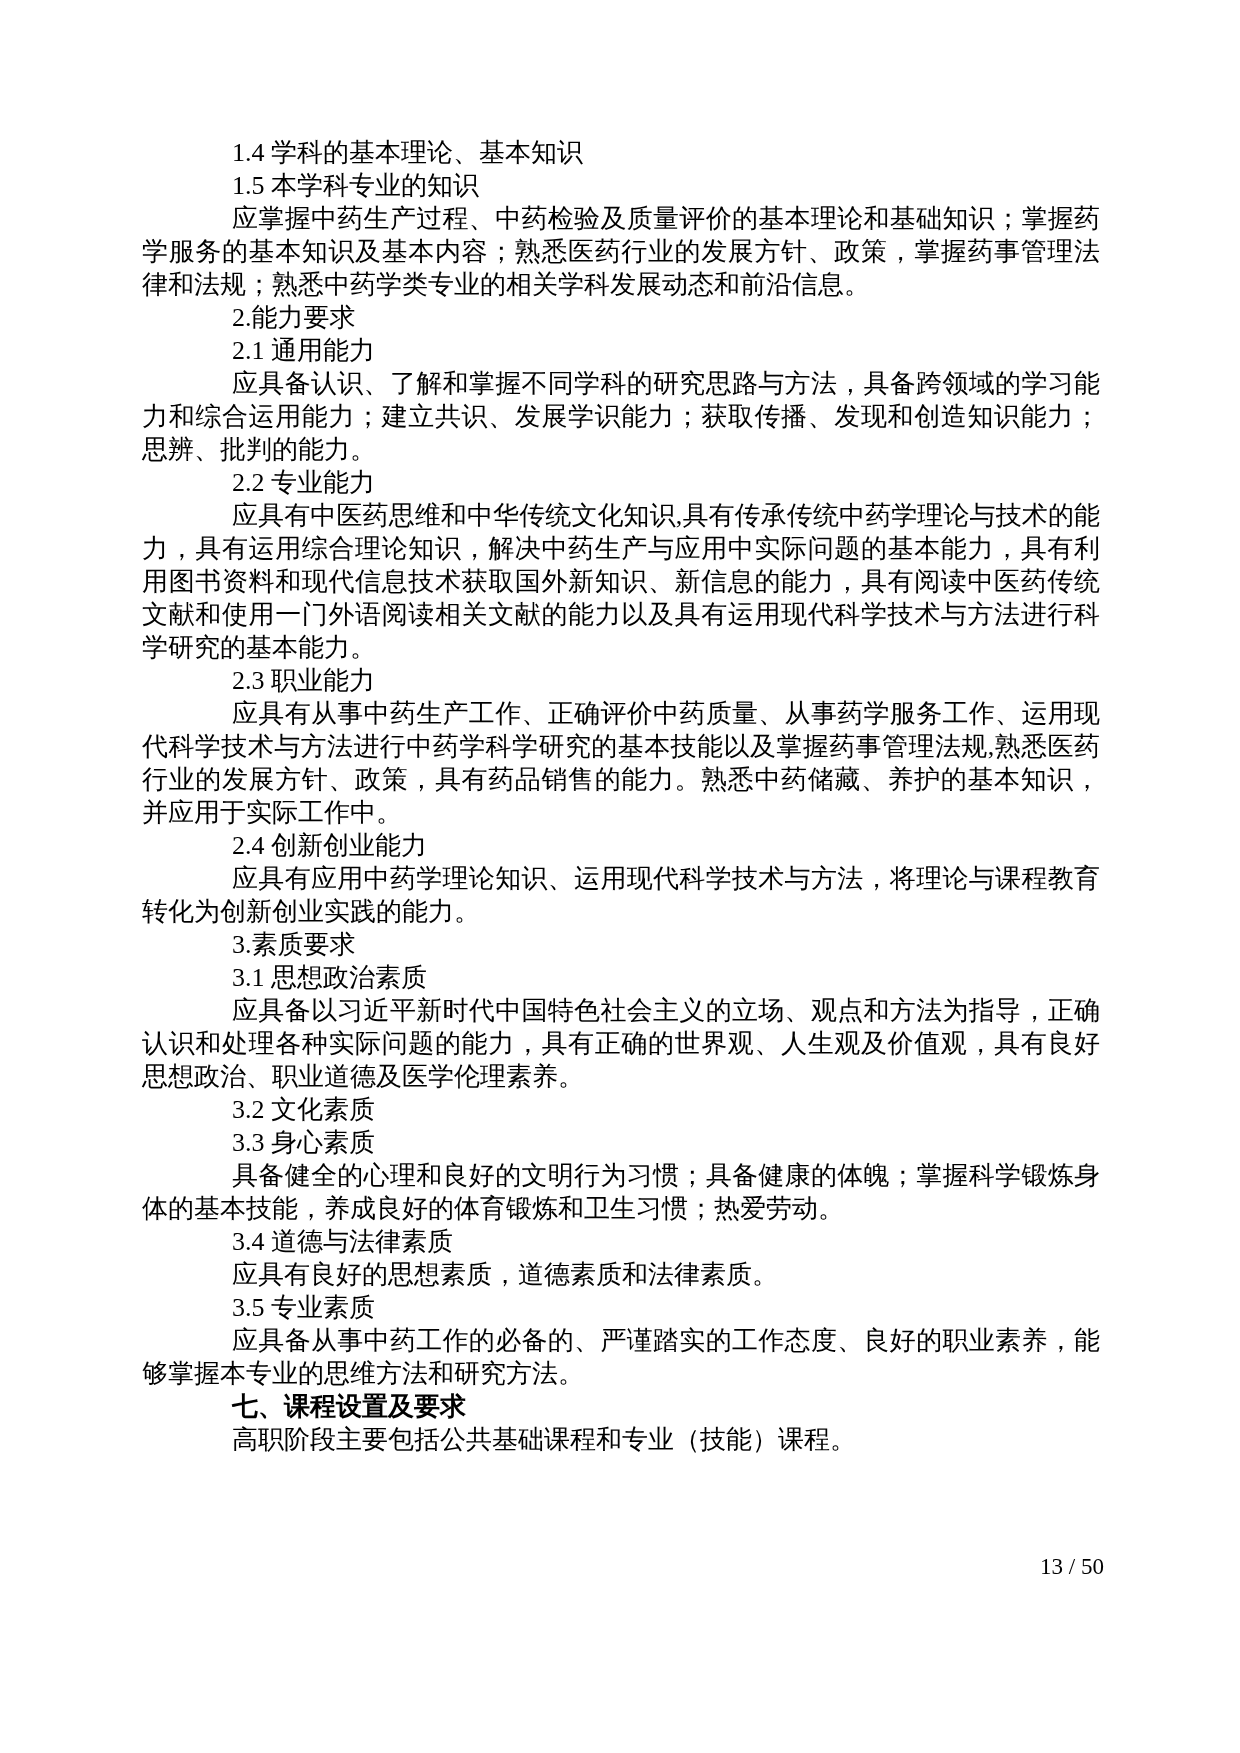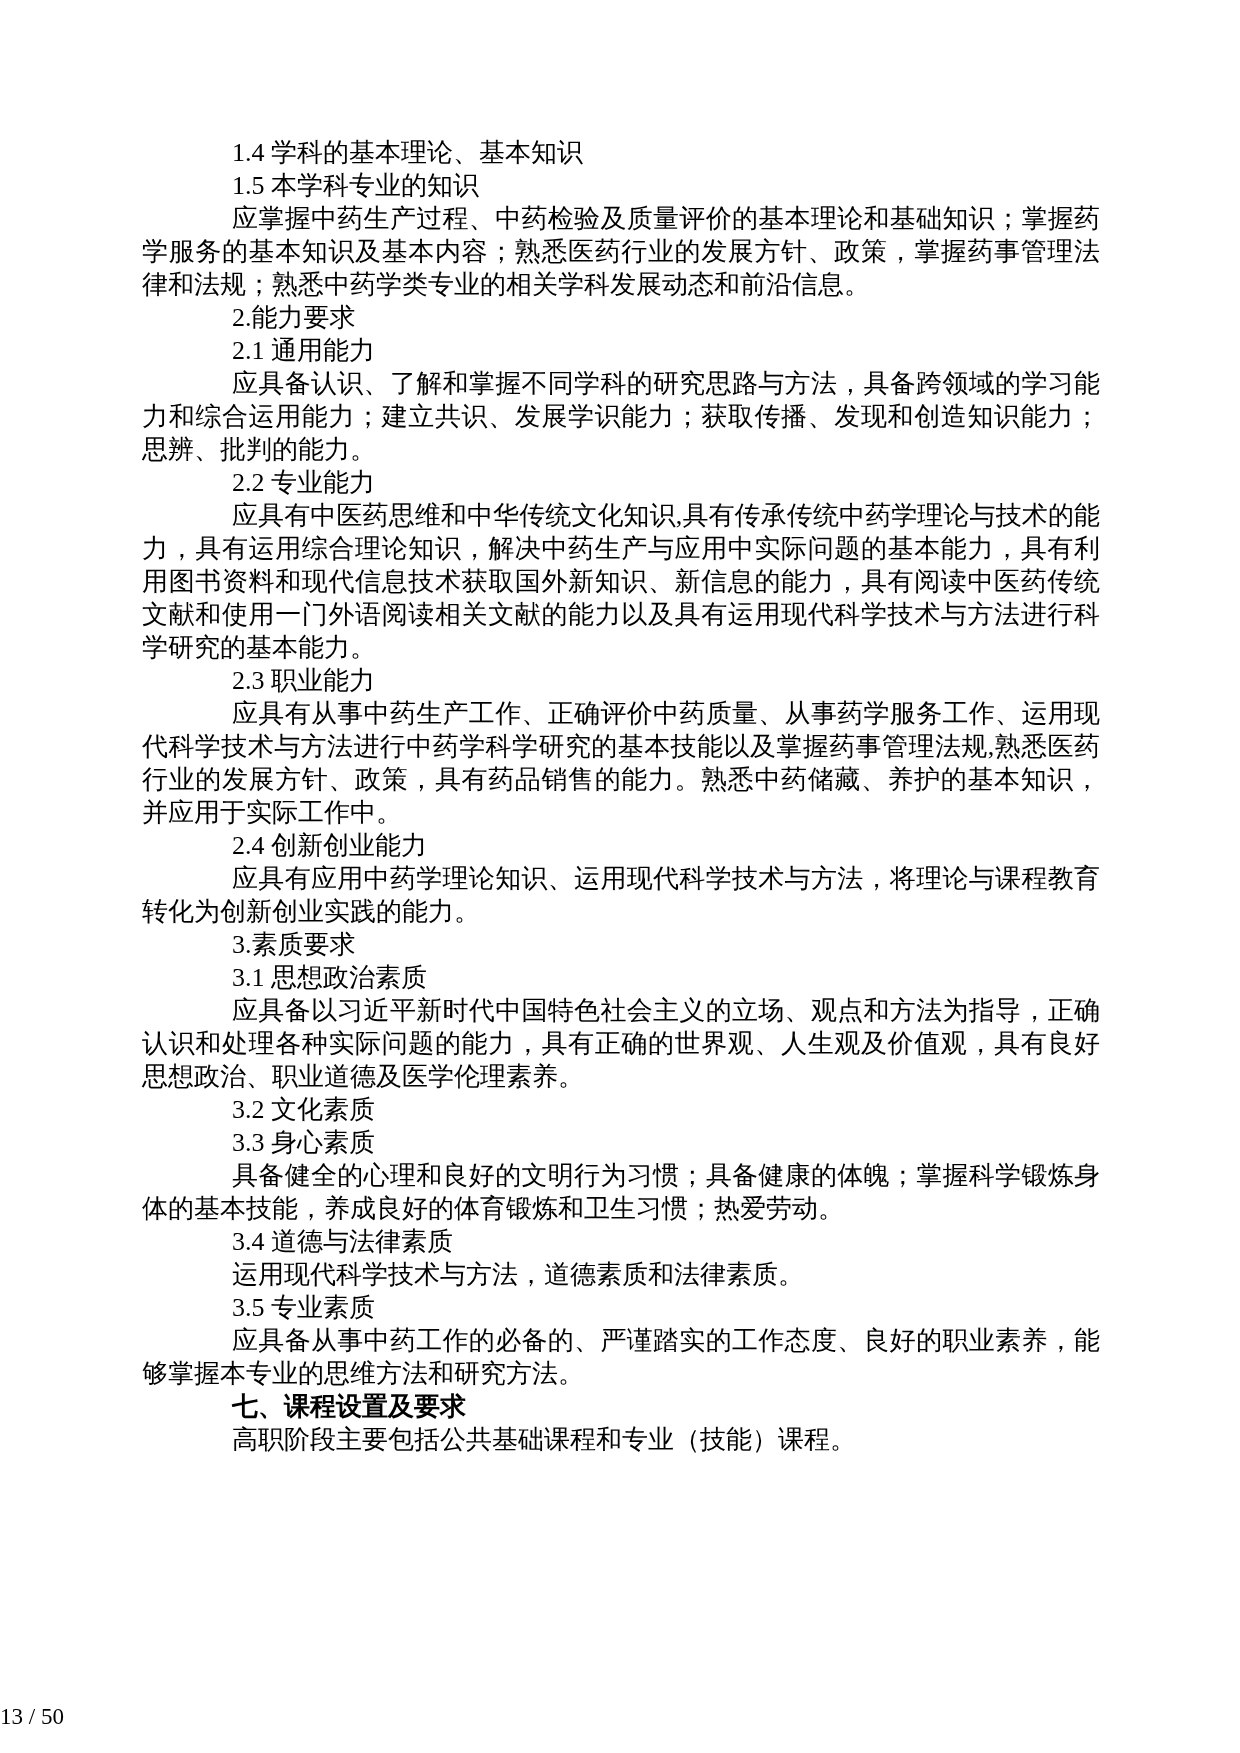--- a/index.html
+++ b/index.html
@@ -34,23 +34,23 @@
     font-family: "Liberation Sans", "DejaVu Sans", sans-serif;
     font-weight: bold;
     text-align: left;
   }
   .content p.sub {
     text-align: left;
   }
   .footer {
     position: absolute;
     left: 0;
-    top: 1702px;
+    top: 1552px;
     width: 100%;
-    text-align: left;
+    text-align: right;
     font-size: 23px;
     line-height: 30px;
     font-family: "Liberation Serif", "DejaVu Serif", serif;
   }
 </style>
 </head>
 <body>
 
 <div class="page">
   <main class="content" id="blocks">
@@ -66,21 +66,21 @@
       <p class="body">应具有从事中药生产工作、正确评价中药质量、从事药学服务工作、运用现代科学技术与方法进行中药学科学研究的基本技能以及掌握药事管理法规,熟悉医药行业的发展方针、政策，具有药品销售的能力。熟悉中药储藏、养护的基本知识，并应用于实际工作中。</p>
       <p class="sub">2.4 创新创业能力</p>
       <p class="body">应具有应用中药学理论知识、运用现代科学技术与方法，将理论与课程教育转化为创新创业实践的能力。</p>
       <p class="sub">3.素质要求</p>
       <p class="sub">3.1 思想政治素质</p>
       <p class="body">应具备以习近平新时代中国特色社会主义的立场、观点和方法为指导，正确认识和处理各种实际问题的能力，具有正确的世界观、人生观及价值观，具有良好思想政治、职业道德及医学伦理素养。</p>
       <p class="sub">3.2 文化素质</p>
       <p class="sub">3.3 身心素质</p>
       <p class="body">具备健全的心理和良好的文明行为习惯；具备健康的体魄；掌握科学锻炼身体的基本技能，养成良好的体育锻炼和卫生习惯；热爱劳动。</p>
       <p class="sub">3.4 道德与法律素质</p>
-      <p class="body">运用现代科学技术与方法，道德素质和法律素质。</p>
+      <p class="body">应具有良好的思想素质，道德素质和法律素质。</p>
       <p class="sub">3.5 专业素质</p>
       <p class="body">应具备从事中药工作的必备的、严谨踏实的工作态度、良好的职业素养，能够掌握本专业的思维方法和研究方法。</p>
       <p class="heading">七、课程设置及要求</p>
       <p class="body">高职阶段主要包括公共基础课程和专业（技能）课程。</p>
     </main>
   <footer class="footer">
     <span>13 / 50</span>
   </footer>
 </div>
 

